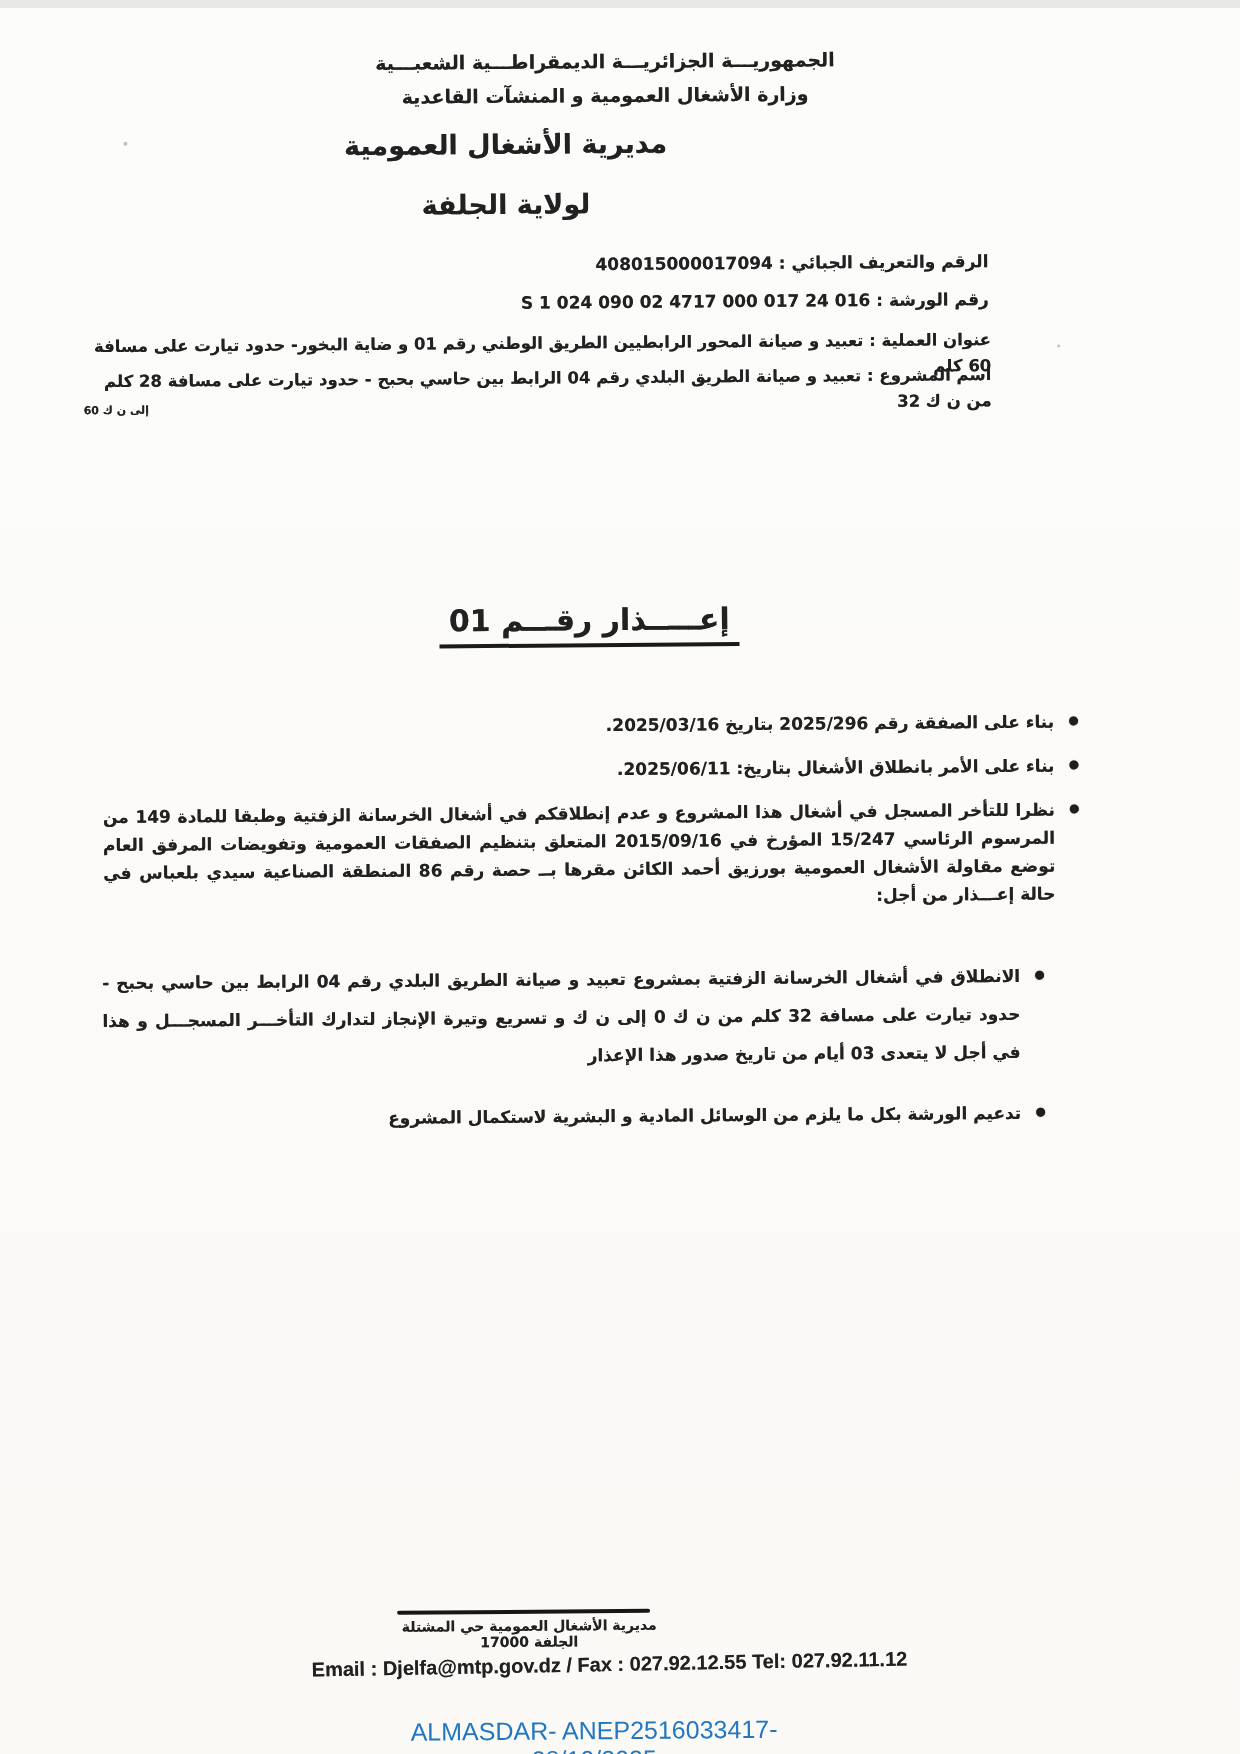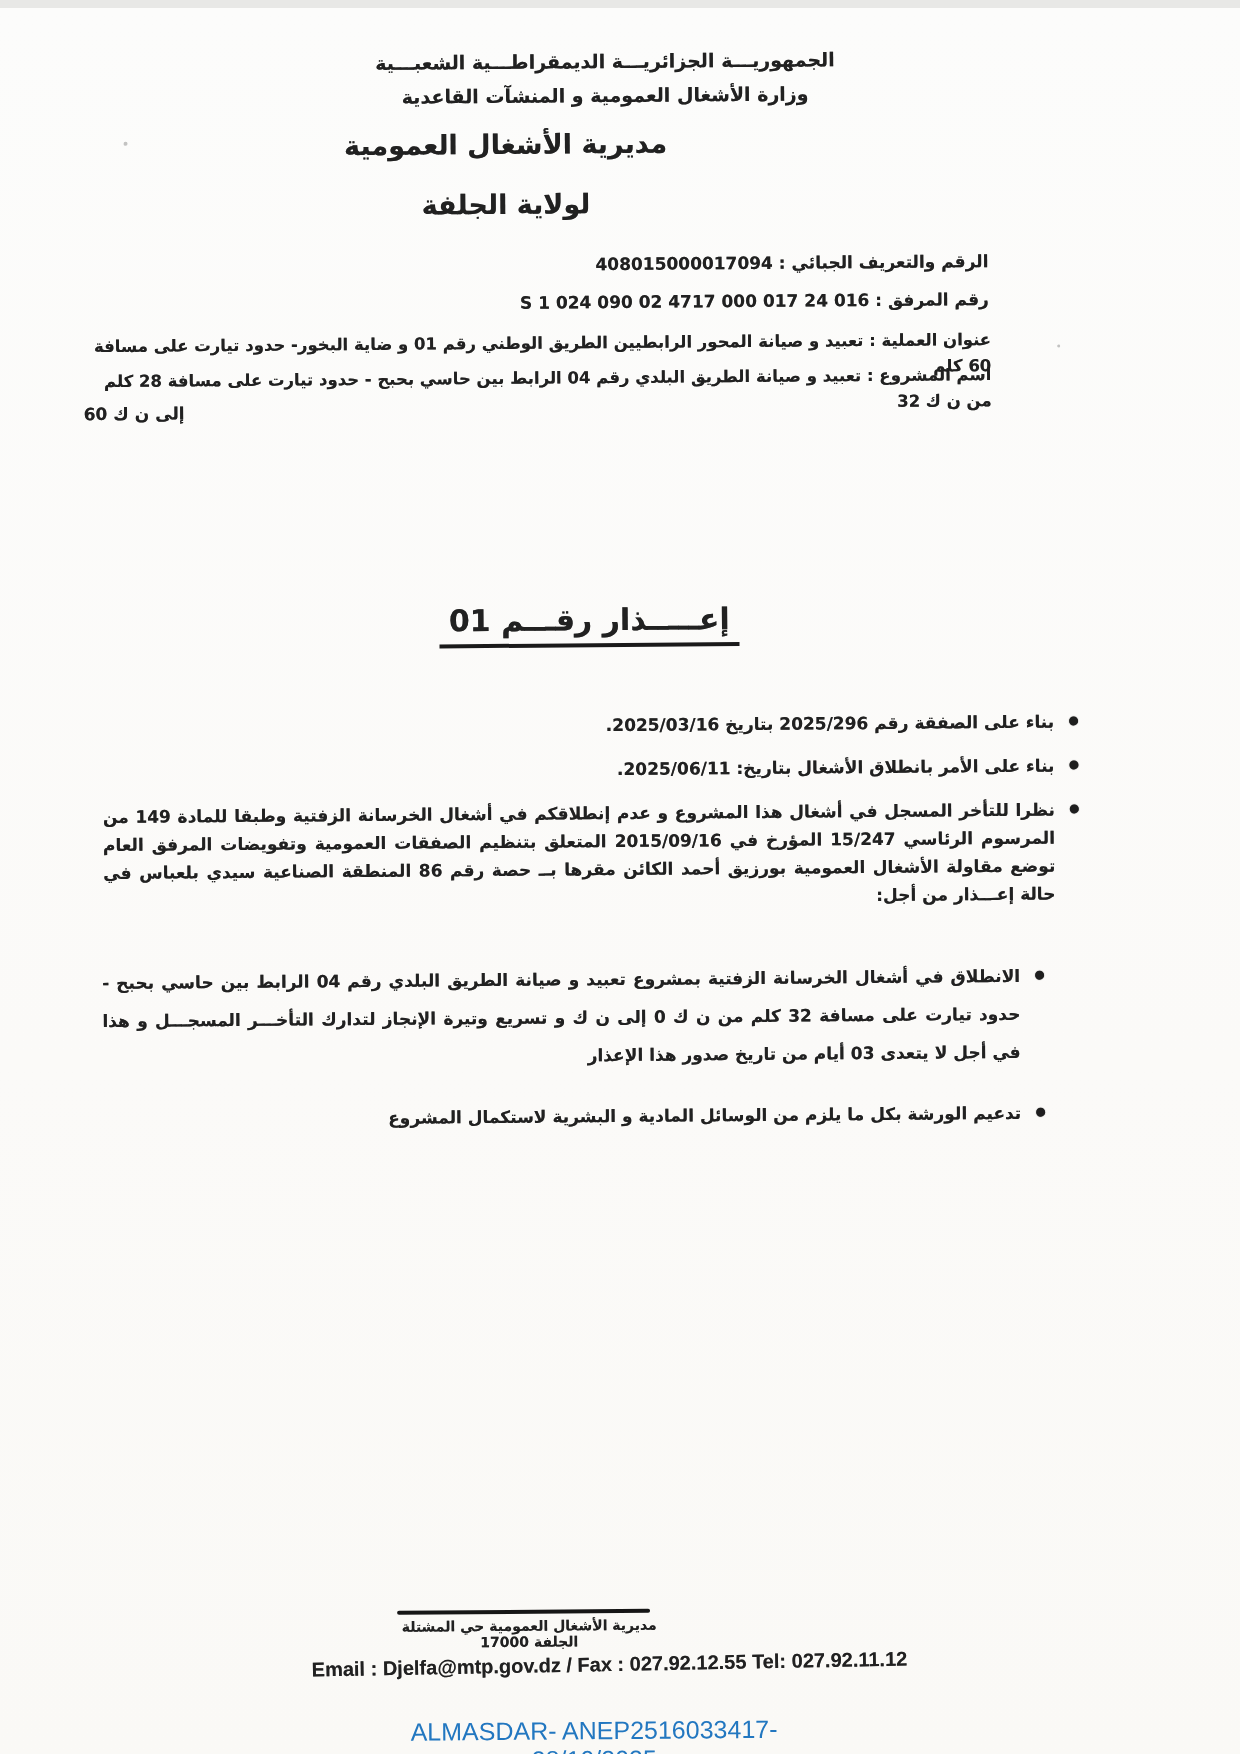--- a/index.html
+++ b/index.html
@@ -25,21 +25,21 @@
   .hdr-line3{top:120px;}
   .hdr-line4{top:180px;}
 
   .meta-line{right:248px;font-size:17px;font-weight:700;text-align:right;white-space:nowrap;}
   .meta-tax{top:246px;}
   .meta-op{top:284px;}
   .meta-val{direction:ltr;unicode-bidi:embed;display:inline-block;margin-left:6px;}
   .meta-par{right:246px;width:906px;font-size:16.5px;font-weight:700;text-align:right;line-height:1.55;}
   .meta-optitle{top:322px;}
   .meta-project{top:357px;}
-  .meta-project-cont{top:392px;left:86px;font-size:17px;font-weight:700;}
+  .meta-project-cont{top:392px;left:86px;font-size:11px;font-weight:700;}
 
   .notice-title{
     top:594px;left:440px;width:300px;
     text-align:center;font-size:30px;font-weight:700;
     border-bottom:4px solid #1a1a1a;padding:0 4px 6px 4px;
   }
 
   .bullet-item{display:flex;flex-direction:row;align-items:flex-start;direction:rtl;}
   .bullet-dot{
     flex:0 0 auto;width:9px;height:9px;border-radius:50%;
@@ -82,21 +82,21 @@
     <div class="abs ar ink hdr-line1">الجمهوريـــة الجزائريـــة الديمقراطـــية الشعبـــية</div>
     <div class="abs ar ink hdr-line2">وزارة الأشغال العمومية و المنشآت القاعدية</div>
     <div class="abs ar ink hdr-line3">مديرية الأشغال العمومية</div>
     <div class="abs ar ink hdr-line4">لولاية الجلفة</div>
 
     <div class="abs ar ink meta-line meta-tax">
       <span>الرقم والتعريف الجبائي :</span>
       <span class="meta-val">408015000017094</span>
     </div>
     <div class="abs ar ink meta-line meta-op">
-      <span>رقم المرفق :</span>
+      <span>رقم الورشة :</span>
       <span class="meta-val">S 1 024 090 02 4717 000 017 24 016</span>
     </div>
     <div class="abs ar ink meta-par meta-optitle">عنوان العملية : تعبيد و صيانة المحور الرابطيين الطريق الوطني رقم 01 و ضاية البخور- حدود تيارت على مسافة 60 كلم</div>
     <div class="abs ar ink meta-par meta-project">اسم المشروع : تعبيد و صيانة الطريق البلدي رقم 04 الرابط بين حاسي بحبح - حدود تيارت على مسافة 28 كلم من ن ك 32</div>
     <div class="abs ar ink meta-project-cont">إلى ن ك 60</div>
 
     <div class="abs ar ink notice-title">إعـــــذار رقـــم 01</div>
 
     <div class="abs bullet-item b1">
       <span class="bullet-dot"></span>

